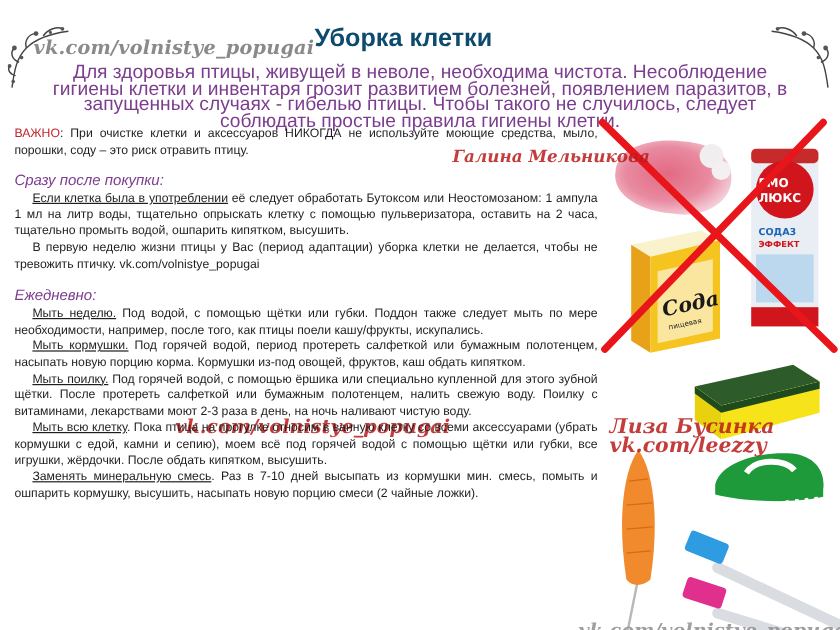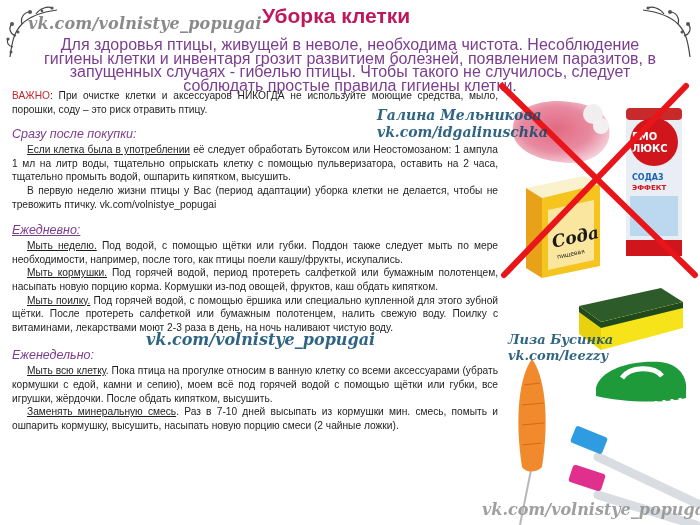--- a/index.html
+++ b/index.html
@@ -2,38 +2,38 @@
 <html><head>
   <meta charset="utf-8">
   <style>
     html, body { margin: 0; padding: 0; }
     body {
       width: 700px; height: 525px; overflow: hidden;
       background: #ffffff; position: relative;
       font-family: "Liberation Sans", "DejaVu Sans", sans-serif;
       color: #1e1e1e;
     }
-    .page { position: absolute; left: 0; top: 0; width: 700px; height: 471px; }
+    .page { position: absolute; left: 0; top: 16px; width: 700px; height: 471px; }
 
     
     .ornament { position: absolute; width: 70px; height: 60px; }
     .ornament.left { left: 2px; top: 2px; }
     .ornament.right { right: 2px; top: 2px; transform: scaleX(-1); }
 
     
     .wm-top {
       position: absolute; left: 28px; top: 14px;
       font-family: "DejaVu Serif", "Liberation Serif", serif;
       font-weight: bold; font-style: italic;
       font-size: 16px; color: #8a8a8a; letter-spacing: 0.2px;
     }
     .title {
       position: absolute; left: 262px; top: 4px;
       font-family: "Liberation Sans", sans-serif;
-      font-weight: bold; font-size: 21px; color: #be185d;
+      font-weight: bold; font-size: 21px; color: #0c4a6e;
     }
     .subtitle {
       position: absolute; left: 30px; top: 38px; width: 640px;
       text-align: center; font-size: 16px; line-height: 13.5px;
       color: #7c3d8f;
     }
 
     
     .content {
       position: absolute; left: 12px; top: 89px; width: 486px;
@@ -44,21 +44,21 @@
     .warn-label { color: #c0262d; }
     .u { text-decoration: underline; margin-top: 31px; }
     .section {
       font-style: italic; color: #7c3d8f; font-size: 12.5px;
       margin: 11px 0 1px 0; line-height: 15px;
     }
 
     
     .wm {
       position: absolute; font-family: "DejaVu Serif", "Liberation Serif", serif;
-      font-weight: bold; font-style: italic; color: #0c4a6e; opacity: 0.85;
+      font-weight: bold; font-style: italic; color: #b91c1c; opacity: 0.85;
       white-space: nowrap;
     }
 
     
     .img { position: absolute; }
   </style>
 </head>
 <body>
 
 <div class="page">
@@ -177,38 +177,36 @@
 
   <svg class="img" style="left:566px; top:425px;" width="134" height="100" viewBox="0 0 134 100">
     <line x1="32" y1="32" x2="134" y2="80" stroke="#d9dde2" stroke-width="9" stroke-linecap="round"></line>
     <rect x="6" y="6" width="34" height="18" rx="3" fill="#2f9be0" transform="rotate(22 23 15)"></rect>
     <line x1="32" y1="70" x2="130" y2="100" stroke="#d9dde2" stroke-width="9" stroke-linecap="round"></line>
     <rect x="4" y="44" width="34" height="18" rx="3" fill="#e02f8c" transform="rotate(18 21 53)"></rect>
   </svg>
 
   <div class="wm" style="left:377px; top:107px; font-size:14px; line-height:17px;">
     <div>Галина Мельникова</div>
-    <div>vk.com/idgalinuschka</div>
   </div>
   <div class="wm" style="left:146px; top:330px; font-size:16px;">vk.com/volnistye_popugai</div>
-  <div class="wm" style="left:508px; top:332px; font-size:13px; line-height:16px;">
+  <div class="wm" style="left:508px; top:332px; font-size:17px; line-height:16px;">
     <div>Лиза Бусинка</div>
     <div>vk.com/leezzy</div>
   </div>
   <div class="wm" style="left:482px; top:500px; font-size:16px; color:#8f8f8f;">vk.com/volnistye_popugai</div>
 
   <div class="content">
     <p><span class="warn-label">ВАЖНО</span><span>: При очистке клетки и аксессуаров НИКОГДА не используйте моющие средства, мыло, порошки, соду – это риск отравить птицу.</span></p>
 
     <div class="section" style="">Сразу после покупки:</div>
     <p class="ind"><span class="u">Если клетка была в употреблении</span><span> её следует обработать Бутоксом или Неостомозаном: 1 ампула 1 мл на литр воды, тщательно опрыскать клетку с помощью пульверизатора, оставить на 2 часа, тщательно промыть водой, ошпарить кипятком, высушить.</span></p>
     <p class="ind">В первую неделю жизни птицы у Вас (период адаптации) уборка клетки не делается, чтобы не тревожить птичку. vk.com/volnistye_popugai</p>
 
-    <div class="section" style="margin-top:12px;text-decoration:underline;">Ежедневно:</div>
+    <div class="section" style="margin-top:12px;">Ежедневно:</div>
     <p class="ind"><span class="u">Мыть неделю.</span><span> Под водой, с помощью щётки или губки. Поддон также следует мыть по мере необходимости, например, после того, как птицы поели кашу/фрукты, искупались.</span></p>
     <p class="ind"><span class="u">Мыть кормушки.</span><span> Под горячей водой, период протереть салфеткой или бумажным полотенцем, насыпать новую порцию корма. Кормушки из-под овощей, фруктов, каш обдать кипятком.</span></p>
     <p class="ind"><span class="u">Мыть поилку.</span><span> Под горячей водой, с помощью ёршика или специально купленной для этого зубной щётки. После протереть салфеткой или бумажным полотенцем, налить свежую воду. Поилку с витаминами, лекарствами моют 2-3 раза в день, на ночь наливают чистую воду.</span></p>
 
-    <div class="section" style="margin-top:14px;">Еженедельно:</div>
     <p class="ind"><span class="u">Мыть всю клетку</span><span>. Пока птица на прогулке относим в ванную клетку со всеми аксессуарами (убрать кормушки с едой, камни и сепию), моем всё под горячей водой с помощью щётки или губки, все игрушки, жёрдочки. После обдать кипятком, высушить.</span></p>
     <p class="ind"><span class="u">Заменять минеральную смесь</span><span>. Раз в 7-10 дней высыпать из кормушки мин. смесь, помыть и ошпарить кормушку, высушить, насыпать новую порцию смеси (2 чайные ложки).</span></p>
   </div>
 </div>
 
 </body></html>

